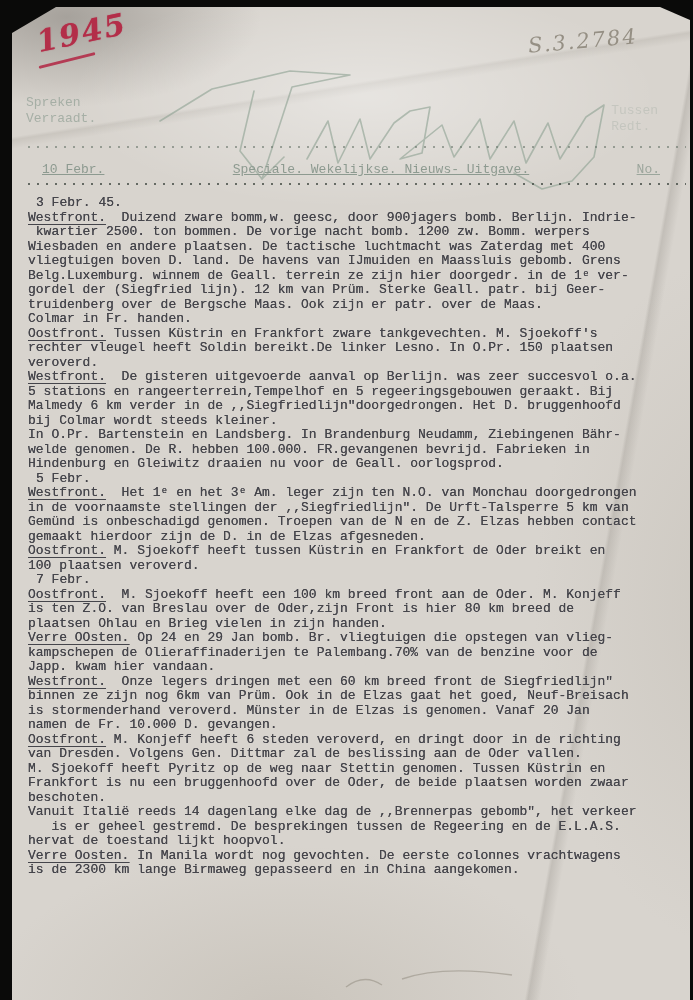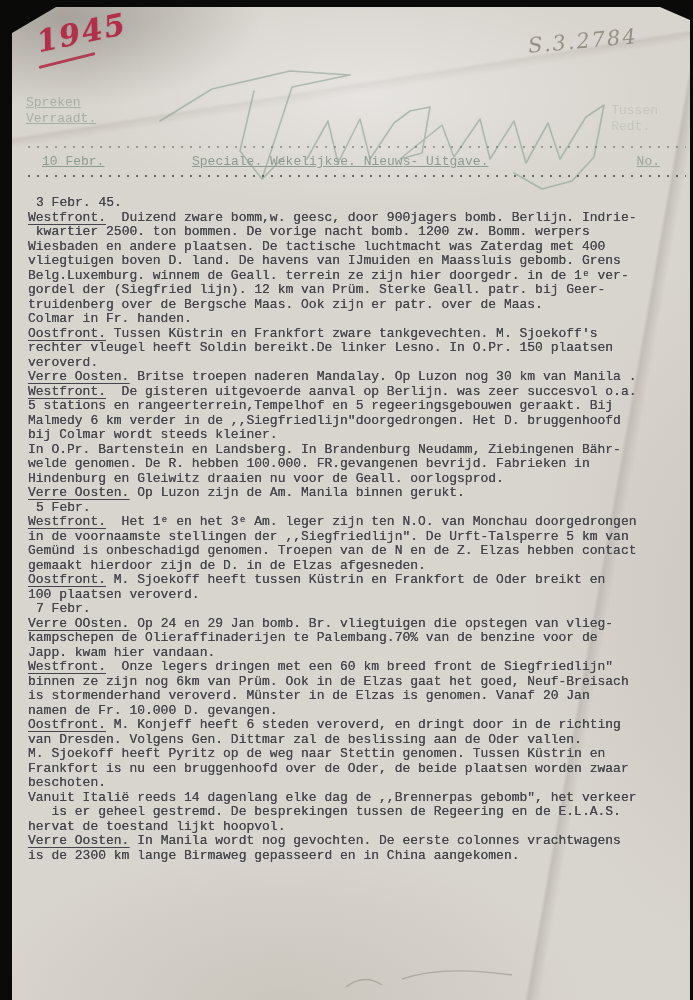--- a/index.html
+++ b/index.html
@@ -31,34 +31,34 @@
     position:absolute;right:52px;top:22px;
     font:italic 21px "DejaVu Serif", serif;color:#8e887c;
     transform:rotate(-5deg);letter-spacing:2px;opacity:.9;
   }
   .watermark{position:absolute;left:130px;top:52px;width:500px;height:140px;opacity:.75;}
   .sr{position:absolute;width:1px;height:1px;overflow:hidden;clip:rect(0 0 0 0);white-space:nowrap;}
   .slogan{
     position:absolute;font:13px/16px "Liberation Mono","DejaVu Sans Mono",monospace;
     color:#9aa69c;filter:blur(.4px);
   }
-  .slogan-left{left:14px;top:88px;opacity:.8;text-decoration:underline;}
+  .slogan-left{left:14px;top:88px;opacity:.8;}
   .slogan-right{right:32px;top:96px;opacity:.32;}
   .masthead{position:absolute;left:16px;right:4px;top:138px;}
   .dotline{height:3px;margin:0 0 6px 0;
     background-image:repeating-linear-gradient(90deg, rgba(62,70,63,.75) 0 2px, transparent 2px 9px);
     background-size:9px 2px;background-repeat:repeat-x;background-position:0 1px;}
   .dotline.light{background-image:repeating-linear-gradient(90deg, rgba(95,108,97,.55) 0 2px, transparent 2px 9px);}
   .mast-row{
     display:flex;align-items:baseline;margin:2px 0 5px 0;
     font:13px/15px "Liberation Mono","DejaVu Sans Mono",monospace;
     color:#8d9a90;filter:blur(.3px);text-decoration:underline;
   }
   .mast-date{flex:0 0 150px;padding-left:14px;}
-  .mast-sub{flex:1 1 auto;}
+  .mast-sub{flex:1 1 auto;text-align:center;margin-top:8px;}
   .mast-no{flex:0 0 90px;text-align:right;padding-right:26px;opacity:.8;}
   .news-body{
     position:absolute;left:16px;right:4px;top:189px;
     font:13px/14.5px "Liberation Mono","DejaVu Sans Mono",monospace;
     color:#45454b;white-space:pre-wrap;
     text-shadow:0 0 .6px rgba(55,55,65,.85);
   }
   .entry{margin:0;}
   .entry.date{padding-left:8px;}
   .front-label{text-decoration:underline;text-decoration-thickness:1px;text-underline-offset:3px;text-align:right;}
@@ -107,31 +107,33 @@
 
   <div class="news-body"><div class="entry date"><span>3 Febr. 45.</span></div><div class="entry"><span class="front-label">Westfront.</span><span>  Duizend zware bomm,w. geesc, door 900jagers bomb. Berlijn. Indrie-
  kwartier 2500. ton bommen. De vorige nacht bomb. 1200 zw. Bomm. werpers
 Wiesbaden en andere plaatsen. De tactische luchtmacht was Zaterdag met 400
 vliegtuigen boven D. land. De havens van IJmuiden en Maassluis gebomb. Grens
 Belg.Luxemburg. winnem de Geall. terrein ze zijn hier doorgedr. in de 1ᵉ ver-
 gordel der (Siegfried lijn). 12 km van Prüm. Sterke Geall. patr. bij Geer-
 truidenberg over de Bergsche Maas. Ook zijn er patr. over de Maas.
 Colmar in Fr. handen.</span></div><div class="entry"><span class="front-label">Oostfront.</span><span> Tussen Küstrin en Frankfort zware tankgevechten. M. Sjoekoff's
 rechter vleugel heeft Soldin bereikt.De linker Lesno. In O.Pr. 150 plaatsen
-veroverd.</span></div><div class="entry"><span class="front-label">Verre Oosten.</span><span> Britse troepen naderen Mandalay. Op Luzon nog 30 km van Manila .</span></div><div class="entry"><span class="front-label">Westfront.</span><span>  De gisteren uitgevoerde aanval op Berlijn. was zeer succesvol o.a.
+veroverd.</span></div><div class="entry"><span class="front-label">Westfront.</span><span>  De gisteren uitgevoerde aanval op Berlijn. was zeer succesvol o.a.
 5 stations en rangeerterrein,Tempelhof en 5 regeeringsgebouwen geraakt. Bij
 Malmedy 6 km verder in de ,,Siegfriedlijn"doorgedrongen. Het D. bruggenhoofd
 bij Colmar wordt steeds kleiner.
 In O.Pr. Bartenstein en Landsberg. In Brandenburg Neudamm, Ziebingenen Bähr-
 welde genomen. De R. hebben 100.000. FR.gevangenen bevrijd. Fabrieken in
-Hindenburg en Gleiwitz draaien nu voor de Geall. oorlogsprod.</span></div><div class="entry"><span class="front-label">Verre Oosten.</span><span> Op Luzon zijn de Am. Manila binnen gerukt.</span></div><div class="entry date"><span>5 Febr.</span></div><div class="entry"><span class="front-label">Westfront.</span><span>  Het 1ᵉ en het 3ᵉ Am. leger zijn ten N.O. van Monchau doorgedrongen
+Hindenburg en Gleiwitz draaien nu voor de Geall. oorlogsprod.</span></div><div class="entry date"><span>5 Febr.</span></div><div class="entry"><span class="front-label">Westfront.</span><span>  Het 1ᵉ en het 3ᵉ Am. leger zijn ten N.O. van Monchau doorgedrongen
 in de voornaamste stellingen der ,,Siegfriedlijn". De Urft-Talsperre 5 km van
 Gemünd is onbeschadigd genomen. Troepen van de N en de Z. Elzas hebben contact
 gemaakt hierdoor zijn de D. in de Elzas afgesneden.</span></div><div class="entry"><span class="front-label">Oostfront.</span><span> M. Sjoekoff heeft tussen Küstrin en Frankfort de Oder breikt en
-100 plaatsen veroverd.</span></div><div class="entry date"><span>7 Febr.</span></div><div class="entry"><span class="front-label">Verre OOsten.</span><span> Op 24 en 29 Jan bomb. Br. vliegtuigen die opstegen van vlieg-
+100 plaatsen veroverd.</span></div><div class="entry date"><span>7 Febr.</span></div><div class="entry"><span class="front-label">Oostfront.</span><span>  M. Sjoekoff heeft een 100 km breed front aan de Oder. M. Konjeff
+is ten Z.O. van Breslau over de Oder,zijn Front is hier 80 km breed de
+plaatsen Ohlau en Brieg vielen in zijn handen.</span></div><div class="entry"><span class="front-label">Verre OOsten.</span><span> Op 24 en 29 Jan bomb. Br. vliegtuigen die opstegen van vlieg-
 kampschepen de Olieraffinaderijen te Palembang.70% van de benzine voor de
 Japp. kwam hier vandaan.</span></div><div class="entry"><span class="front-label">Westfront.</span><span>  Onze legers dringen met een 60 km breed front de Siegfriedlijn"
 binnen ze zijn nog 6km van Prüm. Ook in de Elzas gaat het goed, Neuf-Breisach
 is stormenderhand veroverd. Münster in de Elzas is genomen. Vanaf 20 Jan
 namen de Fr. 10.000 D. gevangen.</span></div><div class="entry"><span class="front-label">Oostfront.</span><span> M. Konjeff heeft 6 steden veroverd, en dringt door in de richting
 van Dresden. Volgens Gen. Dittmar zal de beslissing aan de Oder vallen.
 M. Sjoekoff heeft Pyritz op de weg naar Stettin genomen. Tussen Küstrin en
 Frankfort is nu een bruggenhoofd over de Oder, de beide plaatsen worden zwaar
 beschoten.
 Vanuit Italië reeds 14 dagenlang elke dag de ,,Brennerpas gebomb", het verkeer

